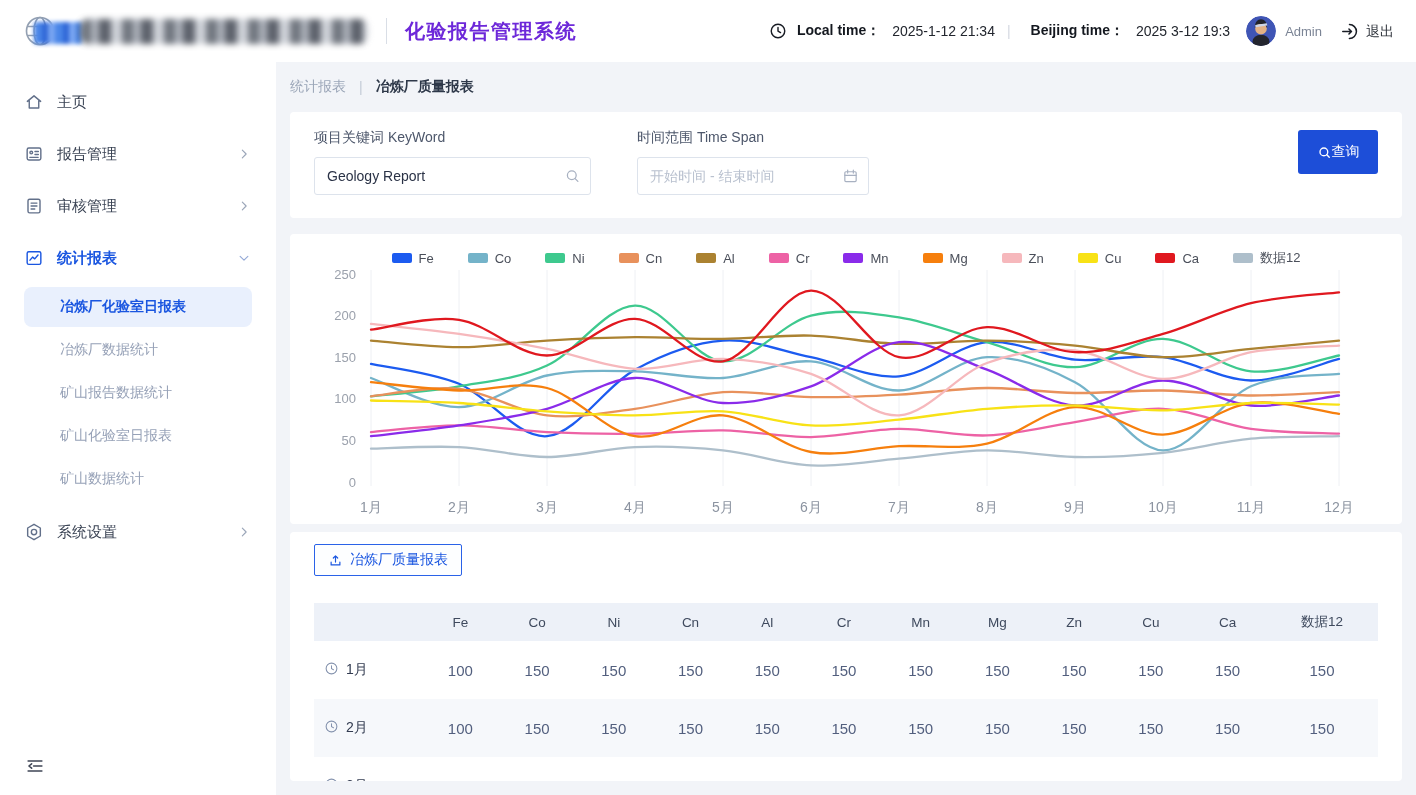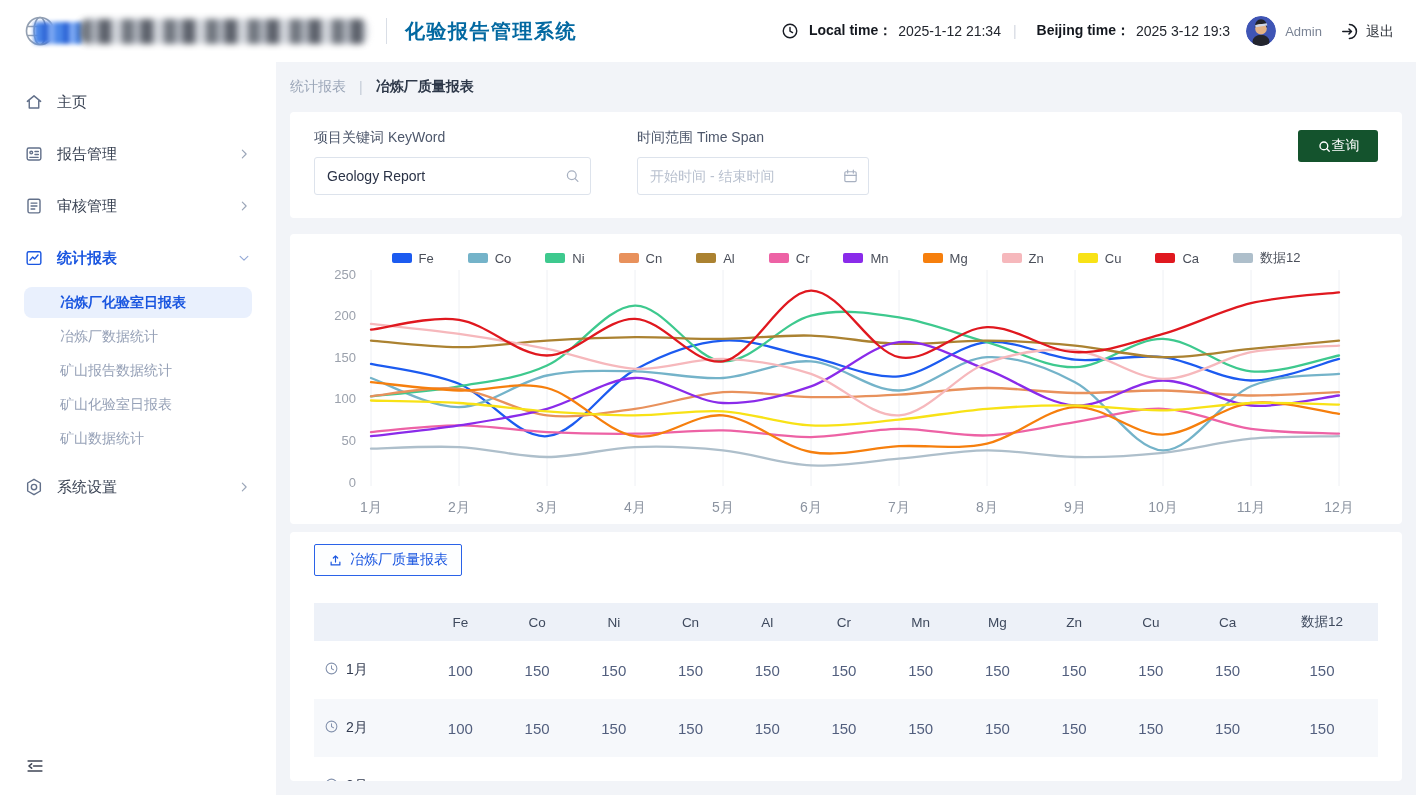--- a/index.html
+++ b/index.html
@@ -10,44 +10,44 @@
   .header { height:62px; background:#fff; display:flex; align-items:center; padding:0 22px; }
   .logo-wrap { display:flex; align-items:center; position:relative; }
   .globe { width:36px; height:36px; color:#93a0b2; }
   .blur-blue { position:absolute; left:12px; top:9px; width:48px; height:22px; border-radius:2px;
     background:repeating-linear-gradient(90deg,#4a86e8 0 8px,#2f66d6 8px 14px,#7aa6f2 14px 21px);
     filter:blur(2px); }
   .blur-gray { width:288px; height:25px; margin-left:22px; border-radius:8px; opacity:.8;
     background:repeating-linear-gradient(90deg,#4d545f 0 11px,#9aa0ab 11px 19px,#343a46 19px 31px,#c6cad2 31px 42px);
     filter:blur(3px); }
   .logo-divider { width:1px; height:26px; background:#d9dee6; margin:0 18px; }
-  .app-title { font-size:20px; font-weight:700; color:#0369a1; letter-spacing:1.5px; }
+  .app-title { font-size:20px; font-weight:700; color:#6d28d9; letter-spacing:1.5px; }
   .header-right { margin-left:auto; display:flex; align-items:center; }
   .hicon { width:18px; height:18px; color:#181c24; }
-  .time-group { display:flex; align-items:center; gap:6px; font-size:14px; margin-left:10px;text-align:right; }
+  .time-group { display:flex; align-items:center; gap:12px; font-size:14px; margin-left:10px;text-align:right; }
   .time-label { font-weight:700; color:#14181f; }
   .time-value { color:#22262e; }
   .time-divider { color:#d3d8e0; margin:0 12px; font-size:14px; }
   .avatar { width:30px; height:30px; border-radius:50%; overflow:hidden; margin-left:16px; flex:none; }
   .admin-name { font-size:13px; color:#7b8495; margin:0 18px 0 9px; }
   .logout { display:flex; align-items:flex-end; gap:7px; font-size:14px; color:#2b3038; cursor:pointer; }
   .logout .hicon { width:19px; height:19px; }
 
   
   .shell { display:flex; height:733px; }
   .sidebar { width:276px; background:#fff; padding:14px 24px 18px; display:flex; flex-direction:column; flex:none; }
   .nav-item { height:44px; margin:4px 0; display:flex; align-items:center; gap:13px;
     font-size:15px; color:#3a4354; cursor:pointer; }
   .nav-item .nicon { width:20px; height:20px; color:#62708a; flex:none; }
   .nav-item .chev { width:16px; height:16px; margin-left:auto; color:#9aa5b8; }
   .nav-item.active { color:#1a56e0; font-weight:700; }
   .nav-item.active .nicon { color:#1a56e0; }
   .nav-item.active .chev { color:#94a9d6; }
   .sub-list { margin:0 0 4px; }
-  .sub-item { height:31px; margin:3px 0; padding-left:36px; display:flex; align-items:center;
+  .sub-item { height:40px; margin:3px 0; padding-left:36px; display:flex; align-items:center;
     font-size:14px; color:#96a1b7; border-radius:8px; cursor:pointer; }
   .sub-item.active { background:#e9f0fd; color:#1a56e0; font-weight:700; }
   .collapse-btn { margin-top:auto; width:22px; height:22px; color:#3f4656; cursor:pointer; }
 
   .main { flex:1; padding:0 14px; display:flex; flex-direction:column; overflow:hidden; }
   .breadcrumb { height:50px; display:flex; align-items:center; gap:13px; font-size:14px; }
   .bc-parent { color:#9ba6b8; cursor:pointer; }
   .bc-sep { color:#c3cad6; }
   .bc-current { color:#2e3849; font-weight:700; }
 
@@ -56,22 +56,22 @@
   .filter-card { padding:17px 24px 23px; display:flex; gap:46px; position:relative; }
   .field-label { font-size:14px; color:#4d576b; margin-bottom:10px; }
   .input-wrap { position:relative; }
   .input-wrap input { height:38px; border:1px solid #dde3ec; border-radius:3px; outline:none;
     padding:0 34px 0 12px; font-size:14px; color:#2a3246; font-family:inherit; }
   .input-wrap input::placeholder { color:#b9c1cf; }
   .kw-input { width:277px; }
   .ts-input { width:232px; }
   .input-icon { position:absolute; right:10px; top:50%; transform:translateY(-50%);
     width:17px; height:17px; color:#a8b1c1; }
-  .search-btn { position:absolute; right:24px; top:18px; width:80px; height:32px; border:none;
-    border-radius:3px; background:#14532d; color:#fff; font-size:14px; font-family:inherit;
+  .search-btn { position:absolute; right:24px; top:18px; width:80px; height:44px; border:none;
+    border-radius:3px; background:#1d4ed8; color:#fff; font-size:14px; font-family:inherit;
     display:flex; align-items:center; justify-content:center; cursor:pointer; }
   .search-btn .bicon { width:15px; height:15px; color:#fff; }
 
   
   .chart-card { margin-top:16px; padding:16px 0 6px; }
   .legend { display:flex; justify-content:center; gap:34px; height:16px; }
   .legend-item { display:flex; align-items:center; gap:7px; font-size:13px; color:#4a4f5a; cursor:pointer; }
   .legend-swatch { width:20px; height:10px; border-radius:2px; }
   .chart-svg { display:block; width:1112px; height:252px; }
 

